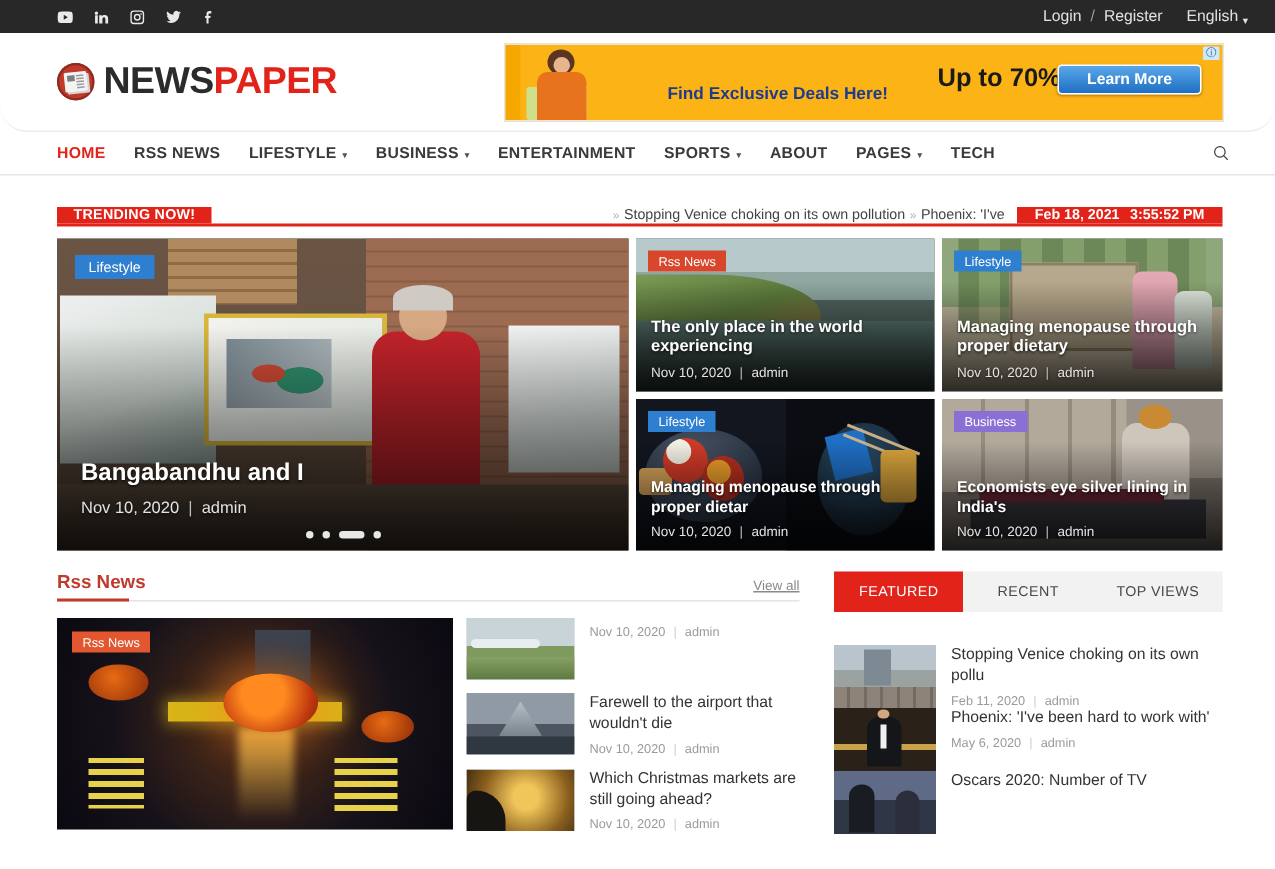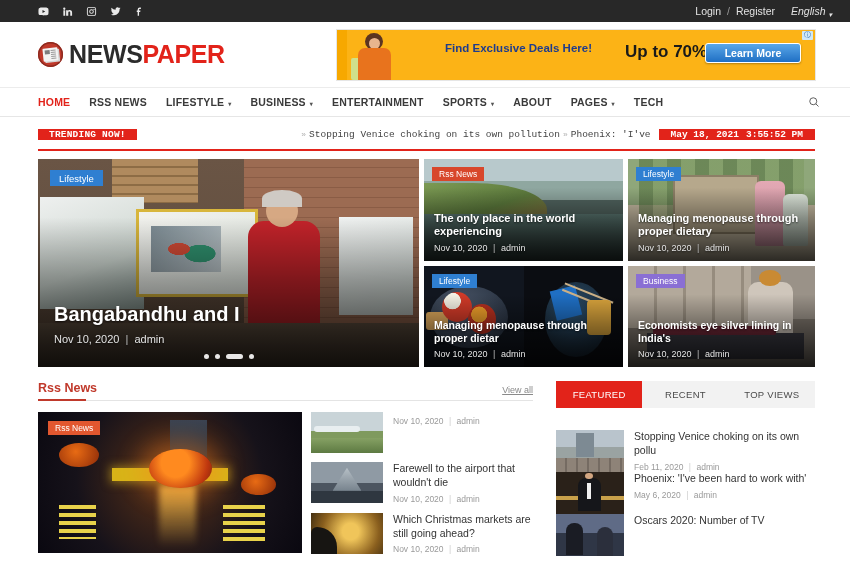--- a/index.html
+++ b/index.html
@@ -16,27 +16,27 @@
     height: 22px; background:#282828; color:#d8d8d8;
     display:flex; align-items:center; justify-content:space-between;
     padding: 0 18px 0 38px;
   }
   .social { display:flex; align-items:center; gap:13px; }
   .social .si { width:11px; height:11px; display:inline-flex; align-items:center; justify-content:center; color:#e9e9e9; }
   .social .si svg { width:11px; height:11px; fill:#e9e9e9; display:block; }
   .topright { display:flex; align-items:center; gap:6px; font-size:10.5px; color:#e2e2e2; }
   .topright a { color:#e2e2e2; text-decoration:none; }
   .topright .sep { color:#9a9a9a; }
-  .lang { margin-left:10px; display:inline-flex; align-items:flex-end; gap:3px;font-style:italic; }
+  .lang { margin-left:10px; display:inline-flex; align-items:flex-end; gap:3px; }
   .caret { font-size:7px; line-height:1; position:relative; top:1px; }
 
   
   .header {
     height:66px; background:#fff; display:flex; align-items:center;
-    padding: 0 34px 0 38px; border-bottom:1px solid #ececec;
+    padding: 0 34px 0 38px; border-bottom:1px solid #ececec;border-radius:18px;
   }
   .logo { display:flex; align-items:center; gap:6px; }
   .logo-mark {
     width:25px; height:25px; border-radius:50%; background:#c0392b;
     display:flex; align-items:center; justify-content:center; position:relative;
     box-shadow: inset 0 0 0 1.5px #8d2b20;
   }
   .logo-mark .paper {
     width:15px; height:13px; background:#f3f3f3; border-radius:1px;
     position:relative; transform: rotate(-6deg);
@@ -61,21 +61,21 @@
   .ad .stripe { position:absolute; left:0; top:0; bottom:0; width:10px; background:#f7a800; }
   .ad .person {
     position:absolute; left:12px; bottom:-2px; width:62px; height:52px;
   }
   .ad .person .head { position:absolute; left:16px; top:3px; width:18px; height:17px; border-radius:50%; background:#5b3521; }
   .ad .person .face { position:absolute; left:20px; top:8px; width:11px; height:11px; border-radius:50%; background:#e8b58e; }
   .ad .person .body { position:absolute; left:9px; top:18px; width:33px; height:34px; background:#e8731d; border-radius:7px 7px 0 0; }
   .ad .person .bag1 { position:absolute; left:2px; top:28px; width:16px; height:22px; background:#cfe08b; border-radius:2px; }
   .ad .person .bag2 { position:absolute; left:16px; top:31px; width:14px; height:19px; background:#f2e7d0; border-radius:2px; }
   .ad .person .bag3 { position:absolute; left:29px; top:26px; width:13px; height:24px; background:#c9d7e8; border-radius:2px; }
-  .ad-t1 { position:absolute; left:108px; top:11px; font-size:11.5px; font-weight:bold; color:#1f3c8c; line-height:1.25; width:160px; }
+  .ad-t1 { position:absolute; left:108px; top:26px; font-size:11.5px; font-weight:bold; color:#1f3c8c; line-height:1.25; width:160px; }
   .ad-t2 { position:absolute; left:288px; top:12px; font-size:17px; font-weight:bold; color:#1a1a1a; line-height:1.15; width:120px; }
   .ad-btn {
     position:absolute; right:14px; top:13px; width:96px; height:20px;
     background: linear-gradient(#5aa7e8, #1f6fc4);
     border:1px solid #ffffff; border-radius:3px;
     color:#fff; font-size:10.5px; font-weight:bold;
     display:flex; align-items:center; justify-content:center;
     box-shadow: 0 1px 2px rgba(0,0,0,.3);
   }
   .ad-i { position:absolute; right:2px; top:1px; width:11px; height:9px; background:#cfe8f6; color:#1b5fa8; font-size:7px; display:flex; align-items:center; justify-content:center; border-radius:1px; }
@@ -87,21 +87,21 @@
   }
   .nav ul { list-style:none; display:flex; align-items:center; gap:19px; }
   .nav li { font-size:10.5px; font-weight:bold; color:#3a3a3a; letter-spacing:.2px; display:flex; align-items:center; gap:4px; cursor:pointer; }
   .nav li.active { color:#e2231a; }
   .nav li .dd { font-size:6px; position:relative; top:1px; color:#555; }
   .nav .searchbtn { margin-left:auto; width:16px; height:16px; display:flex; align-items:center; justify-content:center; }
   .nav .searchbtn svg { width:12px; height:12px; stroke:#3a3a3a; fill:none; stroke-width:1.6; }
 
   
   .trendwrap { padding: 12px 35px 0 38px; }
-  .trend { height:22px; display:flex; align-items:flex-start; border-bottom:2px solid #e2231a;font-family:Liberation Mono, monospace; }
+  .trend { height:22px; display:flex; align-items:flex-end; border-bottom:2px solid #e2231a; }
   .trend-label {
     background:#e2231a; color:#fff; font-size:9.5px; font-weight:bold;
     display:flex; align-items:center; padding:0 11px; letter-spacing:.2px;
   }
   .trend-ticker {
     flex:1; display:flex; align-items:center; justify-content:flex-end;
     font-size:9.5px; color:#444; overflow:hidden; white-space:nowrap; padding-right:8px;
   }
   .trend-ticker .bull { color:#b0b0b0; margin:0 3px; font-size:8px; }
   .trend-date {
@@ -128,21 +128,21 @@
     padding:2px 7px; z-index:3; white-space:nowrap;
   }
   .badge.lifestyle { background:#2f7fd1; }
   .badge.rss { background:#d8472b; }
   .badge.business { background:#8a6fd4; }
   .card-body { position:absolute; left:0; right:0; bottom:0; padding:0 10px 8px 10px; z-index:3; }
   .card-title { color:#fff; font-weight:bold; line-height:1.22; text-shadow:0 1px 2px rgba(0,0,0,.6); }
   .card-meta { color:#e3e3e3; font-size:9px; margin-top:4px; text-shadow:0 1px 2px rgba(0,0,0,.6); }
   .card-meta .bar { color:#bdbdbd; margin:0 3px; }
 
-  .hero-main .card-title { font-size:20px; }
+  .hero-main .card-title { font-size:16px; }
   .hero-main .card-meta { font-size:11px; margin-top:7px; }
   .hero-main .card-body { padding:0 16px 22px 16px; }
   .hero-main .badge { top:11px; left:12px; font-size:9.5px; padding:2.5px 9px; }
 
   .dots { position:absolute; bottom:8px; left:0; right:0; display:flex; justify-content:center; gap:6px; z-index:4; }
   .dots i { width:5px; height:5px; background:#fff; border-radius:50%; display:block; opacity:.9; }
   .dots i.on { width:17px; border-radius:3px; }
 
   .c-small .card-title { font-size:10.5px; }
   .c-mid .card-title { font-size:11px; }
@@ -378,21 +378,21 @@
   <div class="trendwrap">
     <div class="trend">
       <div class="trend-label">TRENDING NOW!</div>
       <div class="trend-ticker">
         <span class="bull">»</span>
         <span>Stopping Venice choking on its own pollution</span>
         <span class="bull">»</span>
         <span>Phoenix: 'I've</span>
       </div>
       <div class="trend-date">
-        <span>May 18, 2021</span>
+        <span>Feb 18, 2021</span>
         <span>3:55:52 PM</span>
       </div>
     </div>
   </div>
 
   <div class="hero">
 
     <div class="hero-main card">
       <div class="art art-studio">
         <i class="stair"></i>

